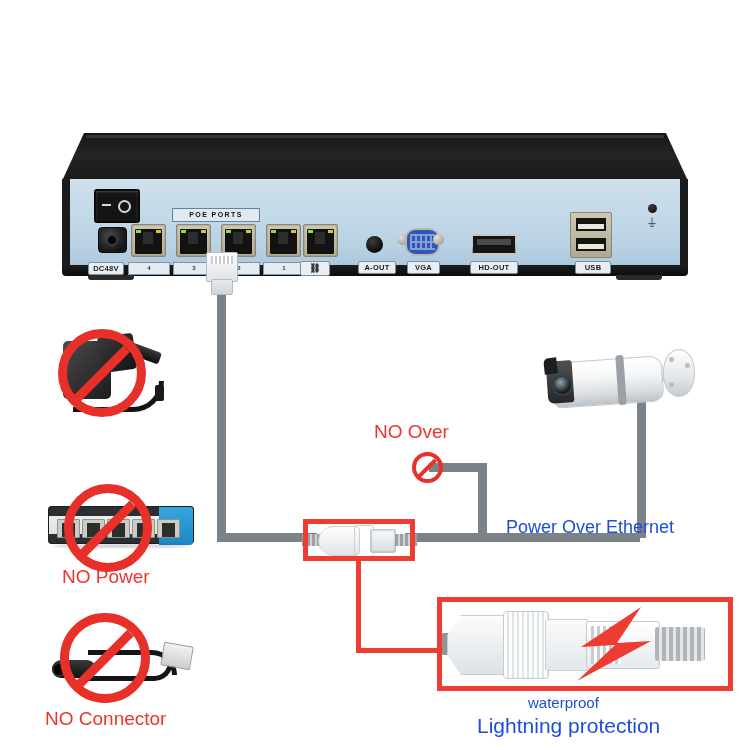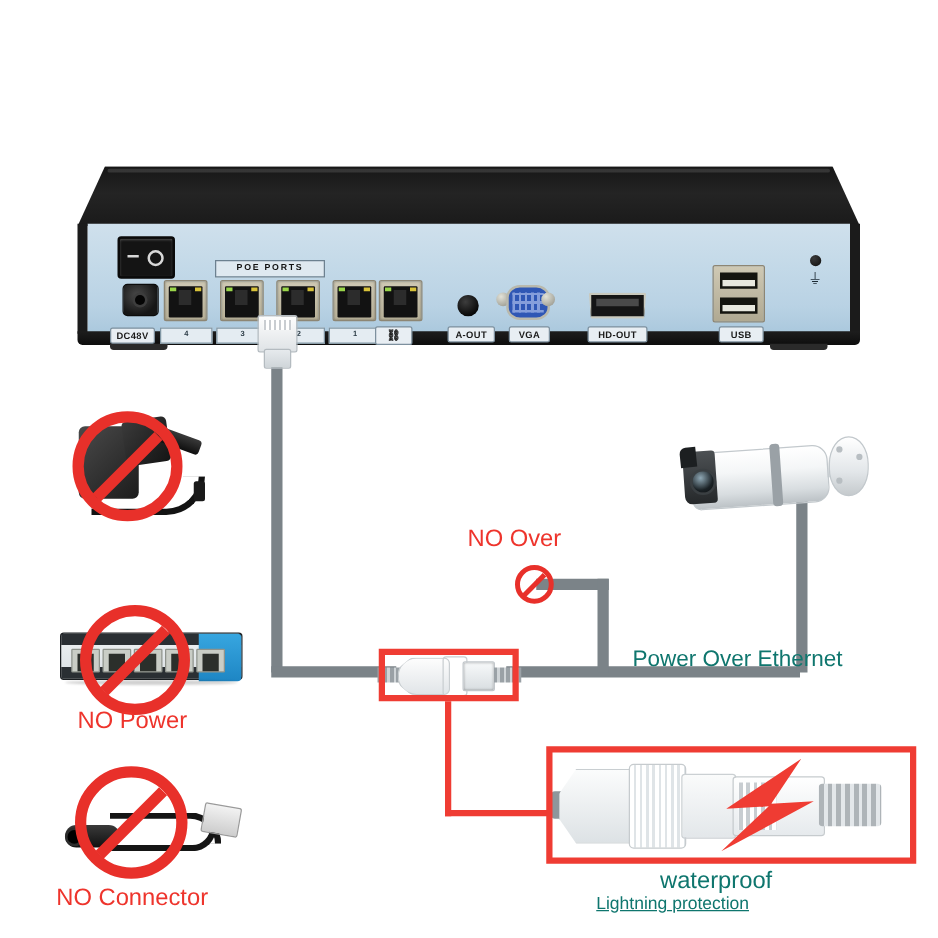--- a/index.html
+++ b/index.html
@@ -94,21 +94,21 @@
   .rline.h{height:5px;}
   .redbox{position:absolute;border:5px solid #ef3c33;box-sizing:border-box;background:transparent;}
 
   
   .noSign{position:absolute;border-radius:50%;box-sizing:border-box;border:9px solid #e8302a;}
   .noSign .bar{position:absolute;left:50%;top:50%;height:9px;background:#e8302a;transform-origin:center;}
 
   
   .cap{position:absolute;white-space:nowrap;font-family:"Liberation Sans",sans-serif;}
   .cap.red{color:#ee342c;}
-  .cap.dark{color:#0f766e;}
+  .cap.dark{color:#1d4ed8;}
 
   
   .adapter{position:absolute;left:57px;top:333px;width:120px;height:78px;}
   .ad-brick{position:absolute;left:6px;top:8px;width:48px;height:58px;background:linear-gradient(135deg,#4a4a4a,#1c1c1c);border-radius:5px;}
   .ad-brick2{position:absolute;left:42px;top:2px;width:36px;height:36px;background:linear-gradient(135deg,#3b3b3b,#141414);border-radius:4px;transform:rotate(-8deg);}
   .ad-plug{position:absolute;left:70px;top:14px;width:34px;height:12px;background:linear-gradient(180deg,#3a3a3a,#0e0e0e);border-radius:3px;transform:rotate(20deg);}
   .ad-tip{position:absolute;left:98px;top:52px;width:9px;height:16px;background:#1a1a1a;border-radius:2px;}
   .ad-cord{position:absolute;left:16px;top:48px;width:86px;height:26px;border:5px solid #131313;border-top:none;border-left:none;border-radius:0 0 40px 0;background:none;}
 
   
@@ -343,16 +343,16 @@
     <div class="det-nut"></div>
     <div class="det-mid"></div>
     <div class="det-rj"></div>
     <div class="det-tail"></div>
     <svg class="abs" width="200" height="86" style="left:78px;top:0;" viewBox="0 0 200 86">
       <polygon points="122,6 62,46 96,44 58,80 132,40 98,42" fill="#ef3c33"></polygon>
     </svg>
   </div>
   <div class="redbox abs" style="left:437px;top:597px;width:296px;height:94px;"></div>
 
-  <div class="cap dark abs" style="left:528px;top:694px;font-size:19px;">waterproof</div>
-  <div class="cap dark abs" style="left:477px;top:714px;font-size:14px;text-decoration:underline;">Lightning protection</div>
+  <div class="cap dark abs" style="left:528px;top:694px;font-size:15px;">waterproof</div>
+  <div class="cap dark abs" style="left:477px;top:714px;font-size:21px;">Lightning protection</div>
 
 </div>
 
 </body></html>

